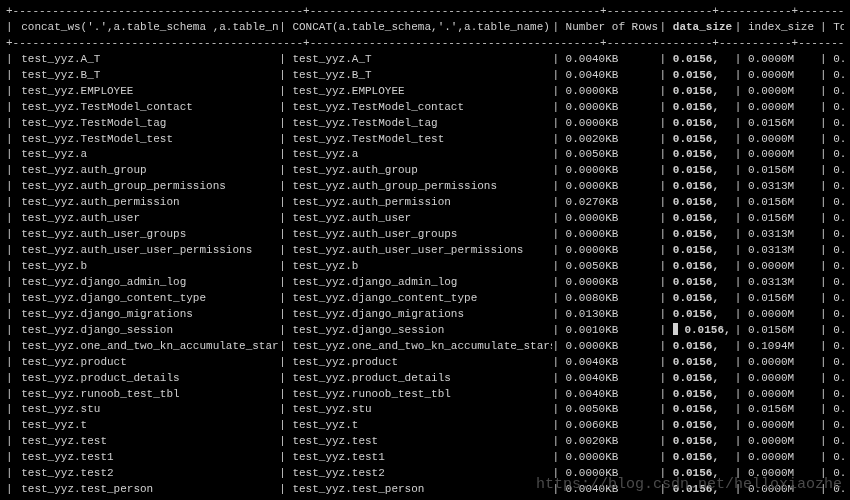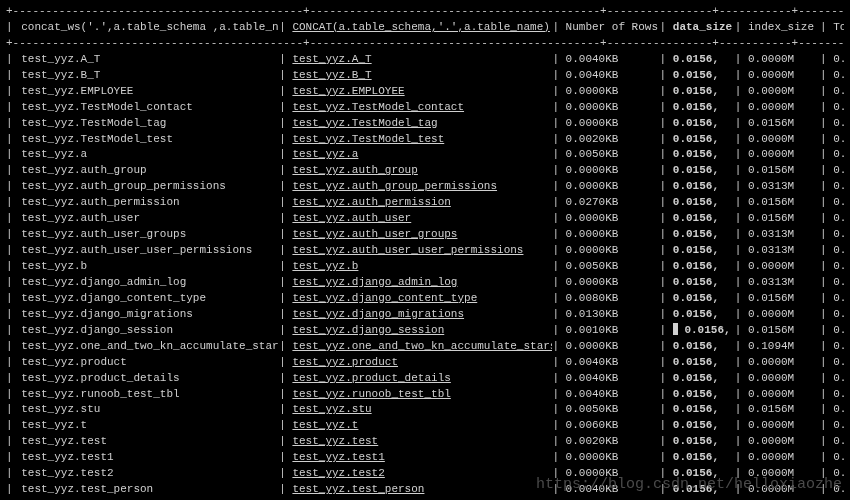--- a/index.html
+++ b/index.html
@@ -19,21 +19,21 @@
   color: #c8c8c8;
   white-space: pre;
   overflow: hidden;
 }
 .row {
   white-space: pre;
   overflow: hidden;
 }
 .c { display: inline-block; overflow: hidden; vertical-align: top; }
 .c1 { width: 260px; padding-left: 2px; }
-.c2 { width: 260px; text-decoration: underline; }
+.c2 { width: 260px; }
 .c3 { width: 94px; }
 .c4 { width: 62px; font-weight: bold; }
 .c5 { width: 72px; }
 .c6 { width: 58px; }
 .pipe { color: #c8c8c8; }
 .watermark {
   position: absolute;
   bottom: 4px;
   right: 8px;
   font-size: 15px;

